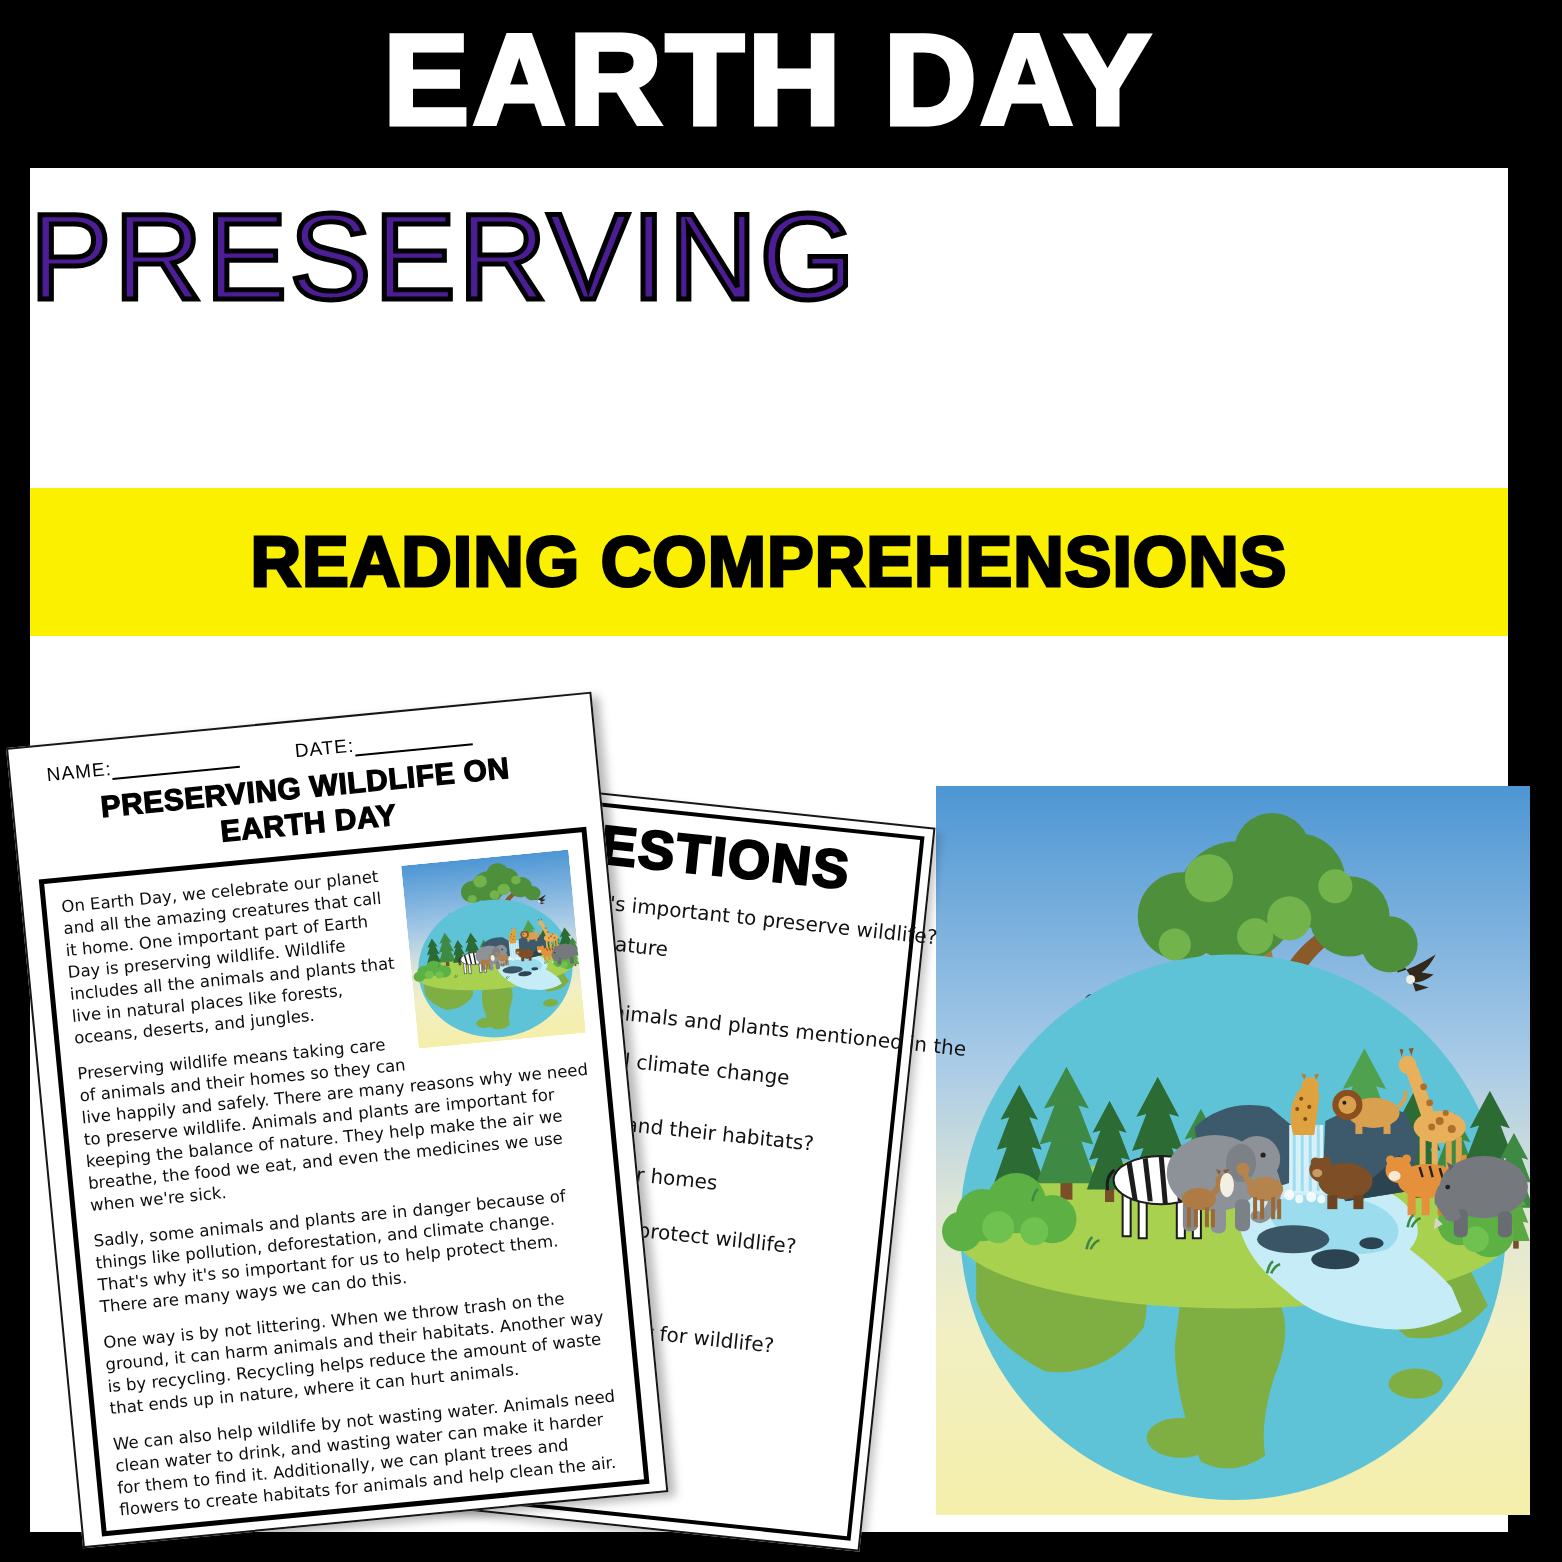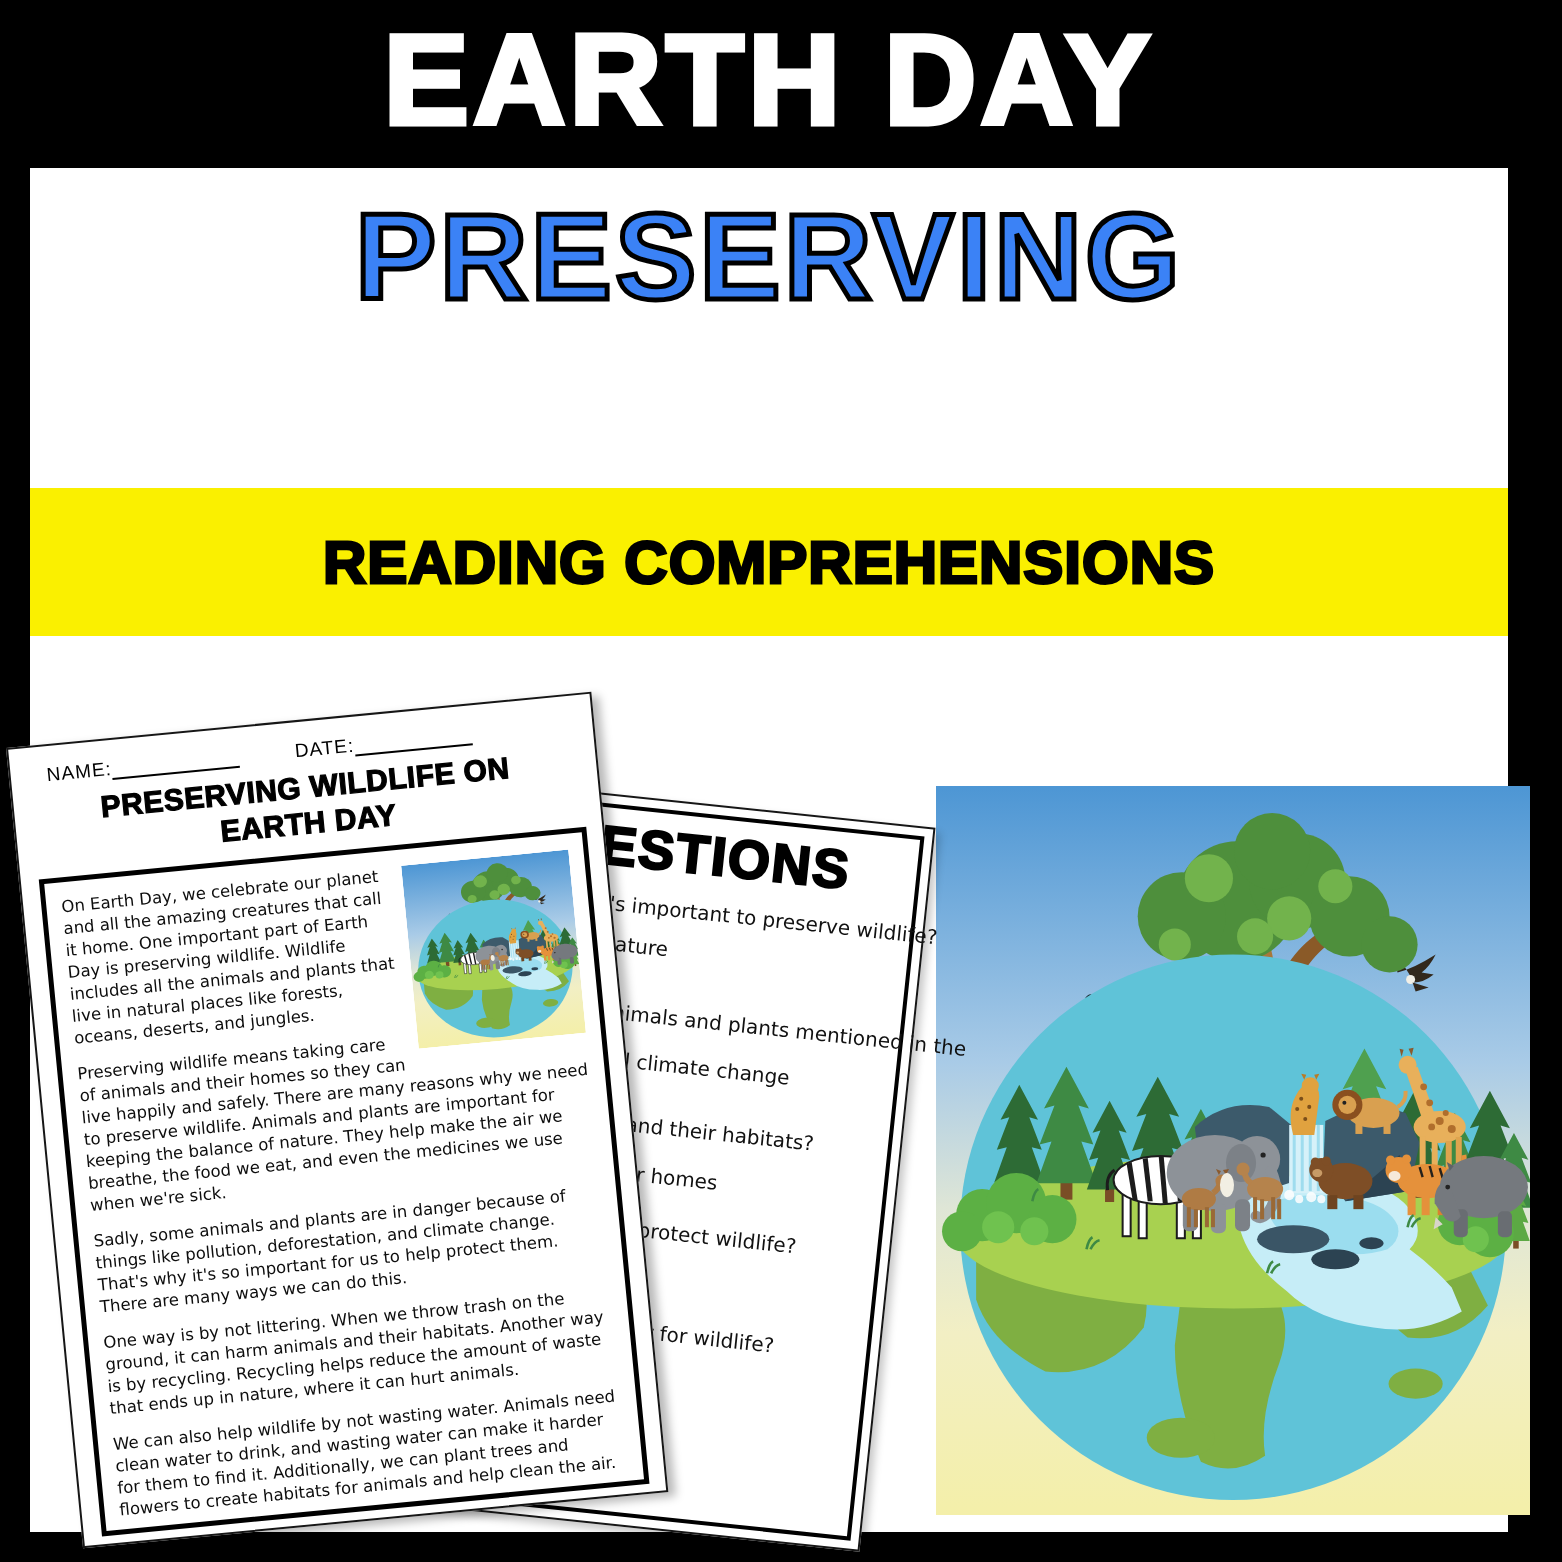--- a/index.html
+++ b/index.html
@@ -4,26 +4,26 @@
 <style>
   html,body{margin:0;padding:0;background:#000;}
   .stage{position:relative;width:1538px;height:1562px;background:#000;overflow:hidden;
          font-family:"Liberation Sans",sans-serif;}
   
   .hero{position:absolute;top:10px;left:0;right:0;text-align:center;color:#fff;
         font-size:128px;font-weight:700;letter-spacing:4px;line-height:1.1;
         -webkit-text-stroke:5px #fff;}
   
   .panel{position:absolute;left:30px;right:30px;top:168px;bottom:30px;background:#fff;}
-  .main-title{position:absolute;top:22px;left:0;right:0;text-align:center;color:#3b82f6;
-        font-size:122px;font-weight:700;line-height:1.1;letter-spacing:3px;
+  .main-title{position:absolute;top:22px;left:0;right:0;text-align:left;color:#4c1d95;
+        font-size:122px;font-weight:400;line-height:1.1;letter-spacing:3px;
         -webkit-text-stroke:5px #000;}
   .yellow-band{position:absolute;left:0;right:0;top:320px;height:148px;background:#FAF000;
         display:flex;align-items:center;justify-content:center;}
-  .yellow-band .banner-text{font-size:60px;font-weight:700;color:#000;letter-spacing:1px;
+  .yellow-band .banner-text{font-size:70px;font-weight:700;color:#000;letter-spacing:1px;
         -webkit-text-stroke:3px #000;white-space:nowrap;}
   
   .sheet{position:absolute;background:#fff;border:2px solid #161616;}
   .sheet-back{left:452px;top:612px;width:452px;height:724px;transform:rotate(6deg);
         transform-origin:top left;box-shadow:5px 5px 9px rgba(0,0,0,.22);z-index:2;}
   .q-box{position:absolute;inset:8px;border:4px solid #000;}
   .q-title{position:absolute;left:38px;top:18px;font-size:54px;font-weight:700;
         letter-spacing:2px;-webkit-text-stroke:2.5px #000;}
   .q-frag{position:absolute;font-family:"DejaVu Sans",sans-serif;font-size:20px;color:#111;
         white-space:nowrap;}

